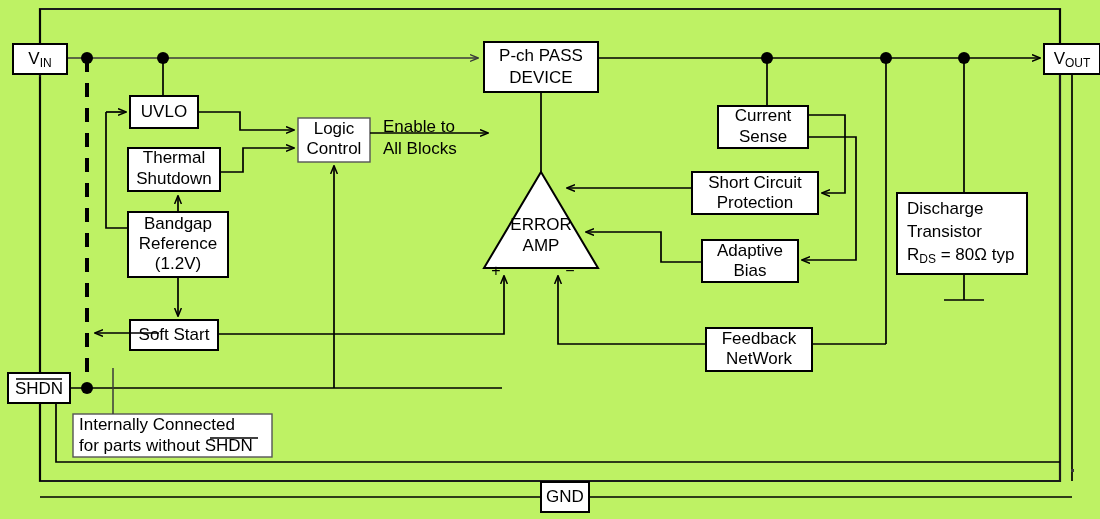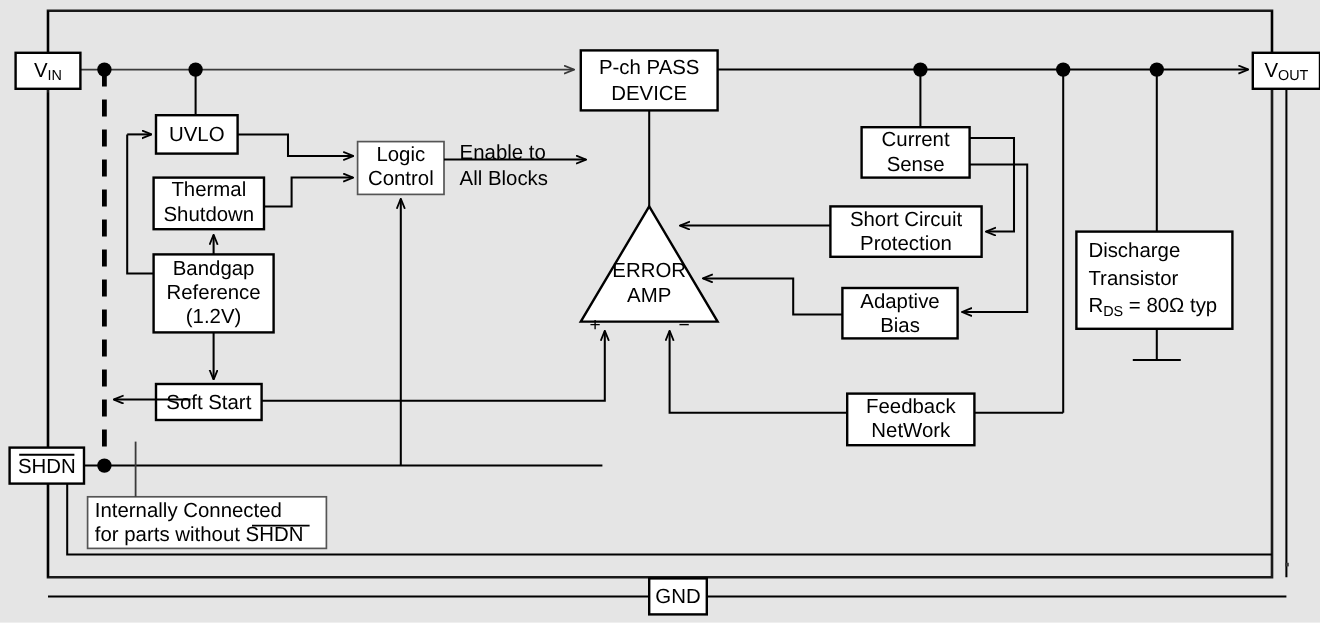--- a/index.html
+++ b/index.html
@@ -4,21 +4,21 @@
 <style>
   html, body {
     margin: 0;
     padding: 0;
     background: #ffffff;
   }
   #canvas {
     position: relative;
     width: 1100px;
     height: 519px;
-    background: #e5e5e5;
+    background: #bef264;
     font-family: "Liberation Sans", sans-serif;
     overflow: hidden;
   }
   svg.diagram {
     position: absolute;
     top: 0; left: 0;
     width: 1100px;
     height: 519px;
   }
   .blk-label {

